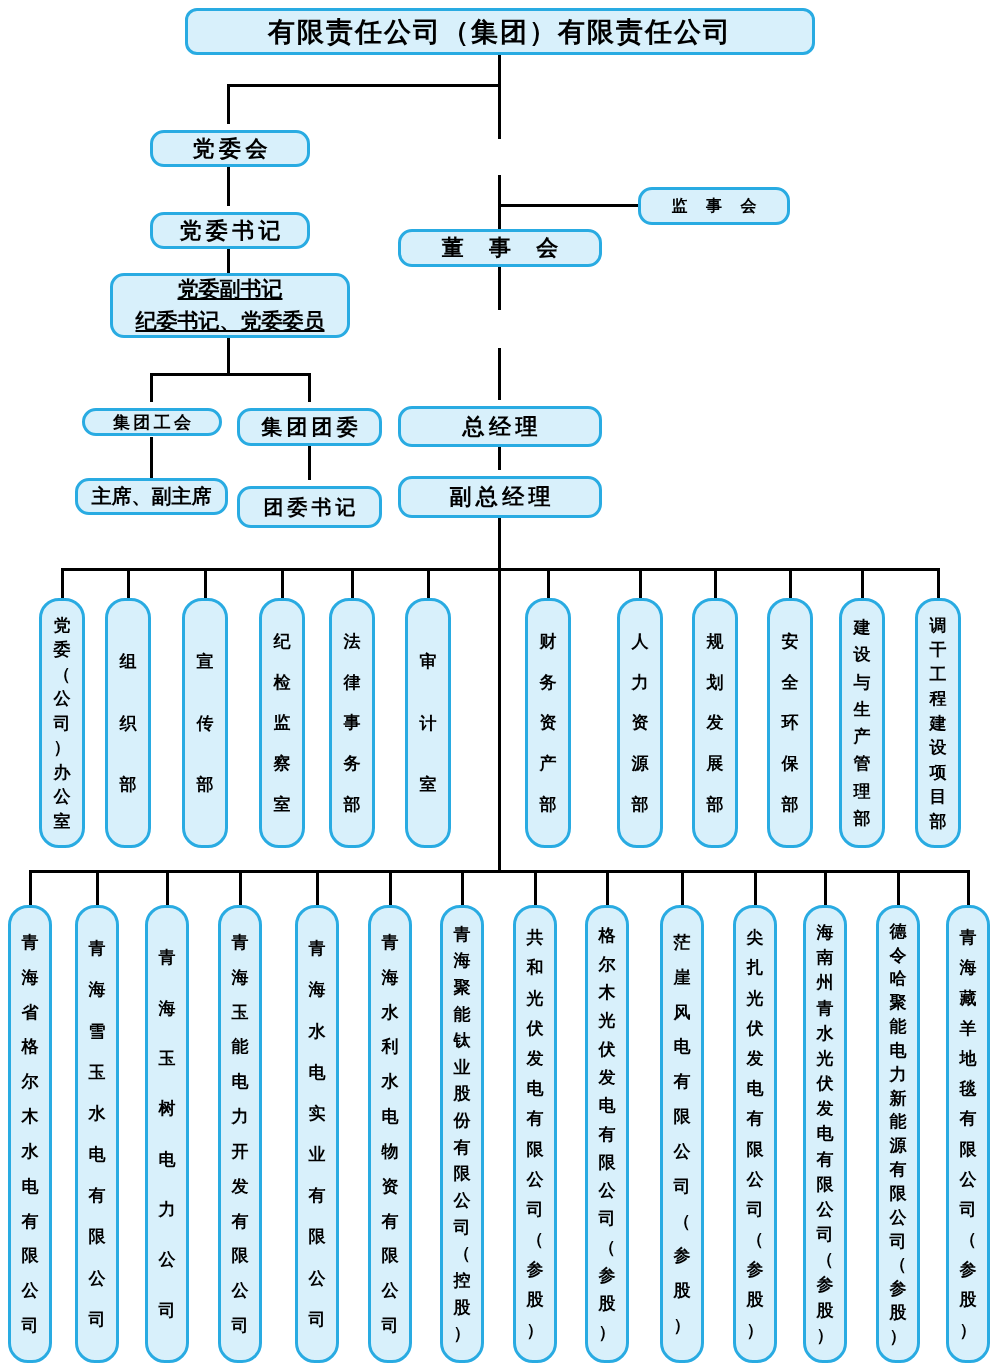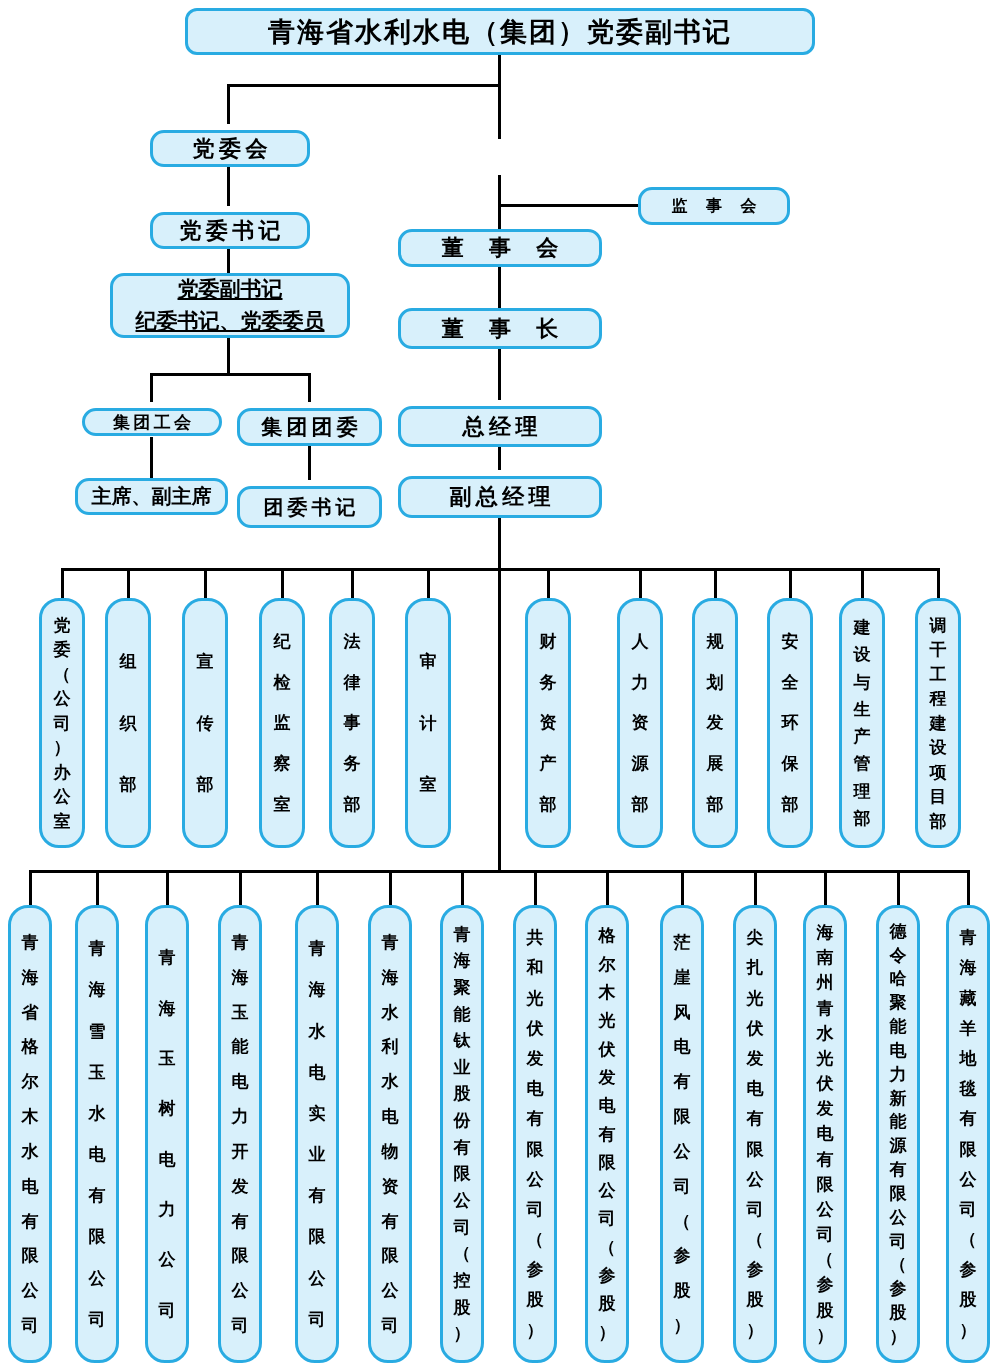--- a/index.html
+++ b/index.html
@@ -75,21 +75,21 @@
     overflow: hidden;
   }
   .vbox span { display: block; line-height: 1; }
 </style>
 </head>
 <body>
 
 <div id="chart">
 
   <div class="box title-box" style="left:185px;top:8px;width:630px;height:47px">
-    <span>青海省水利水电（集团）党委副书记</span>
+    <span>有限责任公司（集团）有限责任公司</span>
   </div>
 
   <div class="box spread-sm" style="left:150px;top:122px;width:160px;height:37px">
     <span>党委会</span>
   </div>
 
   <div class="box spread-sm" style="left:150px;top:204px;width:160px;height:37px">
     <span>党委书记</span>
   </div>
 
@@ -116,23 +116,20 @@
 
 
   <div class="box spread-wide" style="left:638px;top:187px;width:152px;height:38px;font-size:16px">
     <span>监事会</span>
   </div>
 
   <div class="box spread-wide" style="left:398px;top:229px;width:204px;height:38px">
     <span>董事会</span>
   </div>
 
-  <div class="box spread-wide" style="left:398px;top:308px;width:204px;height:41px">
-    <span>董事长</span>
-  </div>
 
   <div class="box spread-sm" style="left:398px;top:468px;width:204px;height:42px">
     <span>副总经理</span>
   </div>
 
   <div class="box spread-sm" style="left:398px;top:398px;width:204px;height:41px">
     <span>总经理</span>
   </div>
 
   <div class="vbox" style="left:39px;top:598px;width:46px;height:250px">

